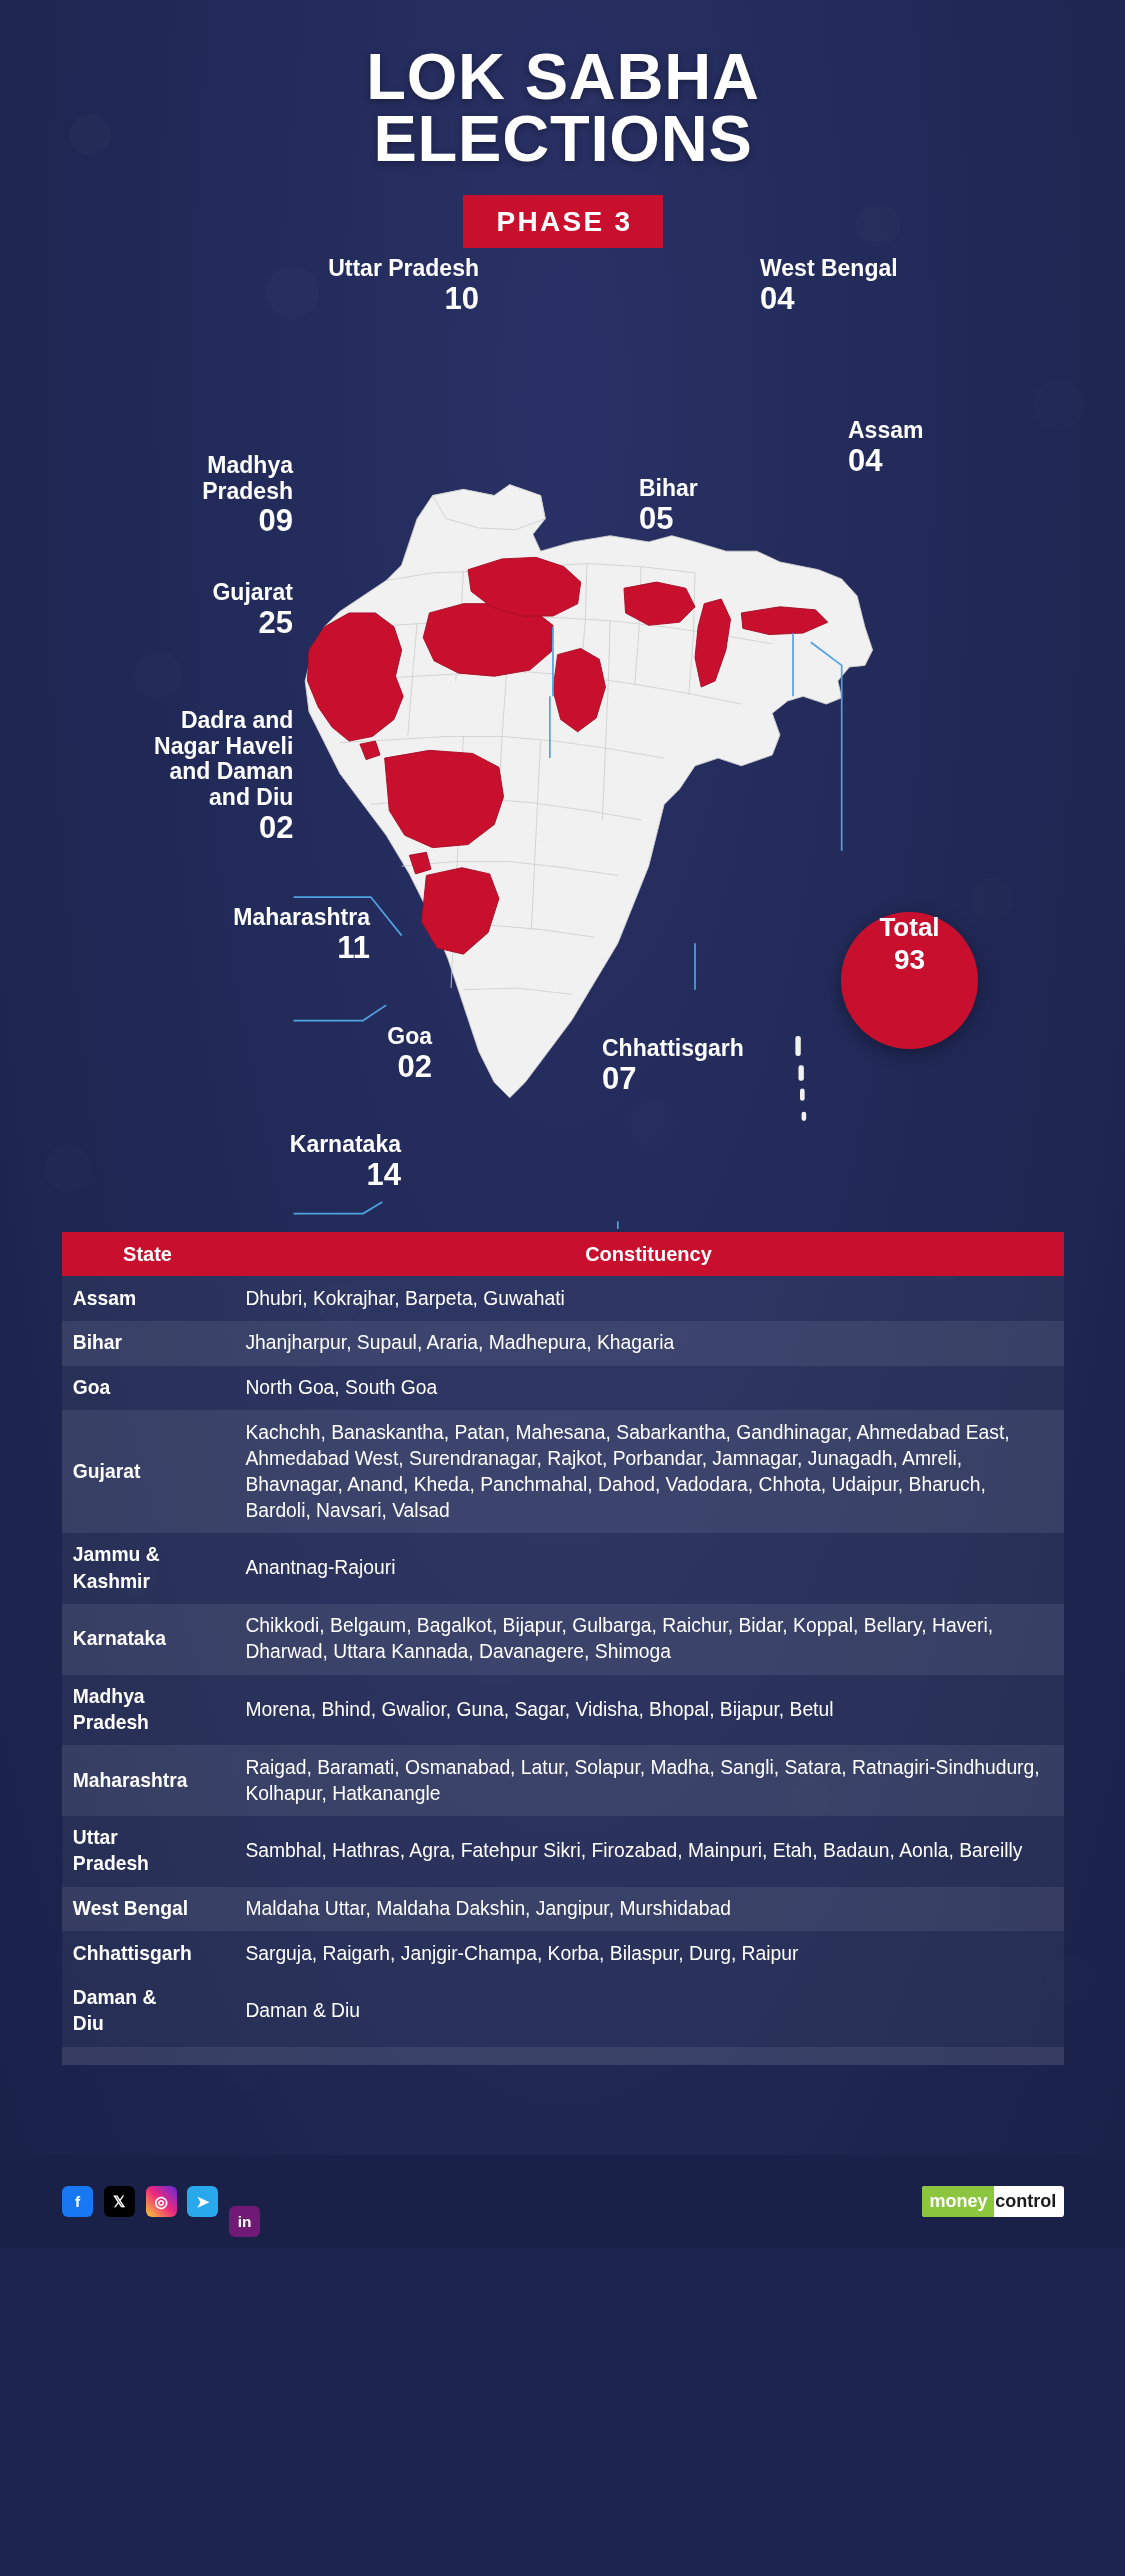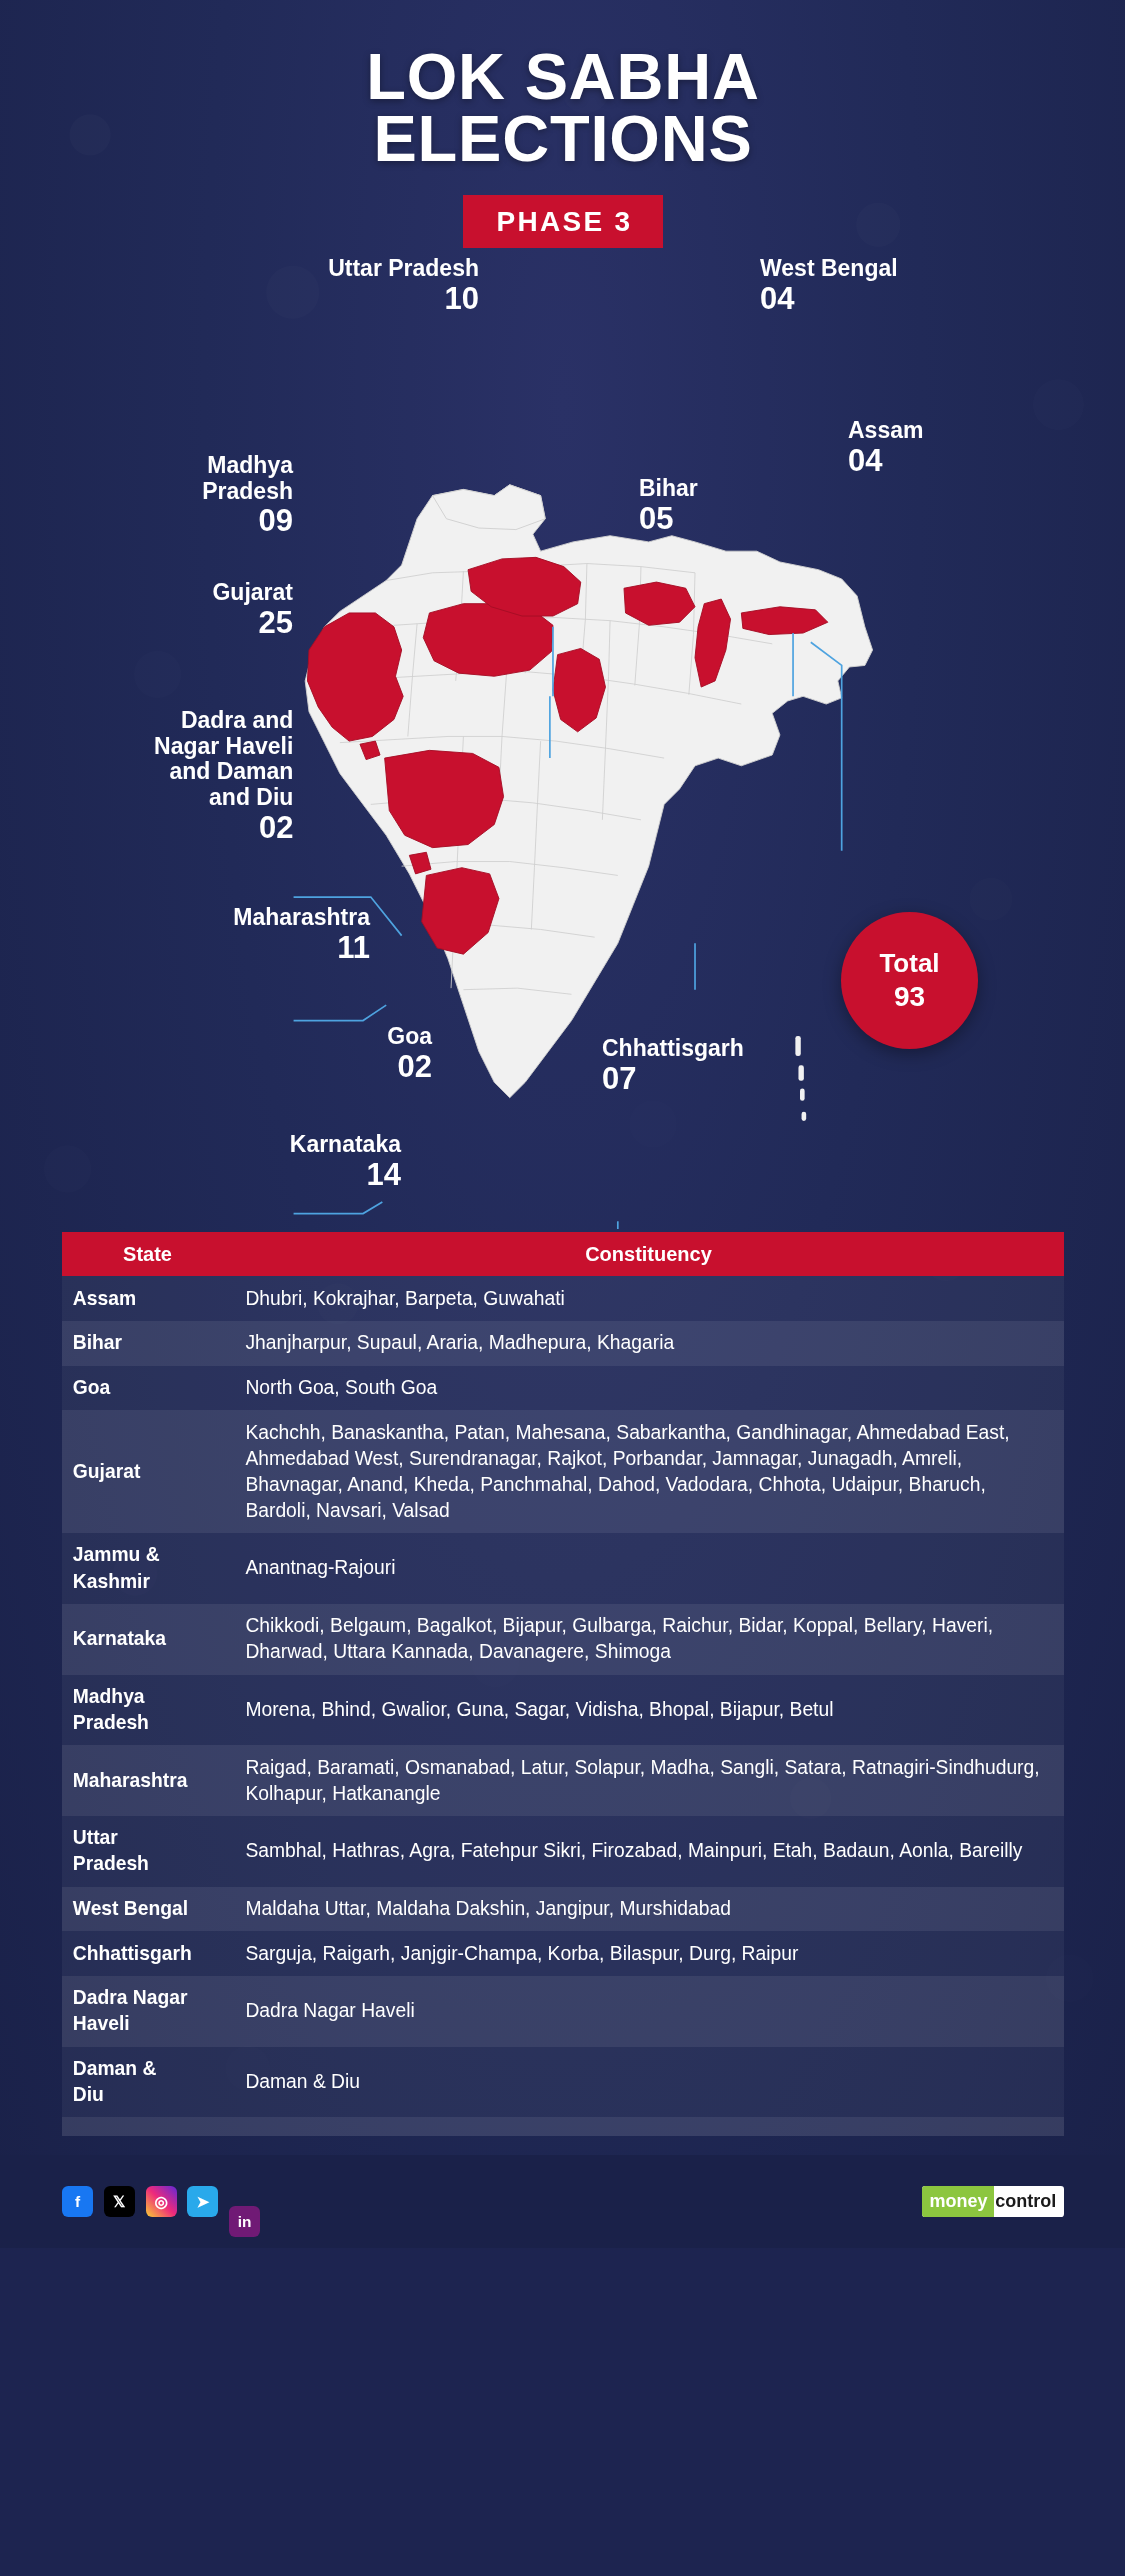--- a/index.html
+++ b/index.html
@@ -86,21 +86,21 @@
   .callout.right-align { text-align: right; }
   .callout.left-align { text-align: left; }
 
   .total-badge {
     position: absolute;
     width: 137px; height: 137px;
     border-radius: 50%;
     background: #c8102e;
     color: #ffffff;
     display: flex; flex-direction: column;
-    align-items: center; justify-content: center;
+    align-items: center; 
     box-shadow: 0 4.6px 17px rgba(0,0,0,0.35);
   }
   .total-badge .tlabel { font-size: 26px; font-weight: bold; }
   .total-badge .tnum { font-size: 28px; font-weight: bold; margin-top: 1.5px; }
 
   
   .table-wrap { position: relative; margin: 3.1px 62px 0 62px; }
   table { width: 100%; border-collapse: collapse; }
   th {
     background: #c8102e;
@@ -381,25 +381,20 @@
           <td>Sambhal, Hathras, Agra, Fatehpur Sikri, Firozabad, Mainpuri, Etah, Badaun, Aonla, Bareilly</td>
         </tr>
         <tr class="even">
           <td class="state">West Bengal</td>
           <td>Maldaha Uttar, Maldaha Dakshin, Jangipur, Murshidabad</td>
         </tr>
         <tr class="odd">
           <td class="state">Chhattisgarh</td>
           <td>Sarguja, Raigarh, Janjgir-Champa, Korba, Bilaspur, Durg, Raipur</td>
         </tr>
-        <tr class="even">
-          <td class="state" style="white-space:pre-line">Dadra Nagar
-Haveli</td>
-          <td>Dadra Nagar Haveli</td>
-        </tr>
         <tr class="odd">
           <td class="state" style="white-space:pre-line">Daman &amp;
 Diu</td>
           <td>Daman &amp; Diu</td>
         </tr>
         <tr class="even">
           <td class="state" style="white-space:pre-line"></td>
           <td></td>
         </tr>
       </tbody>

